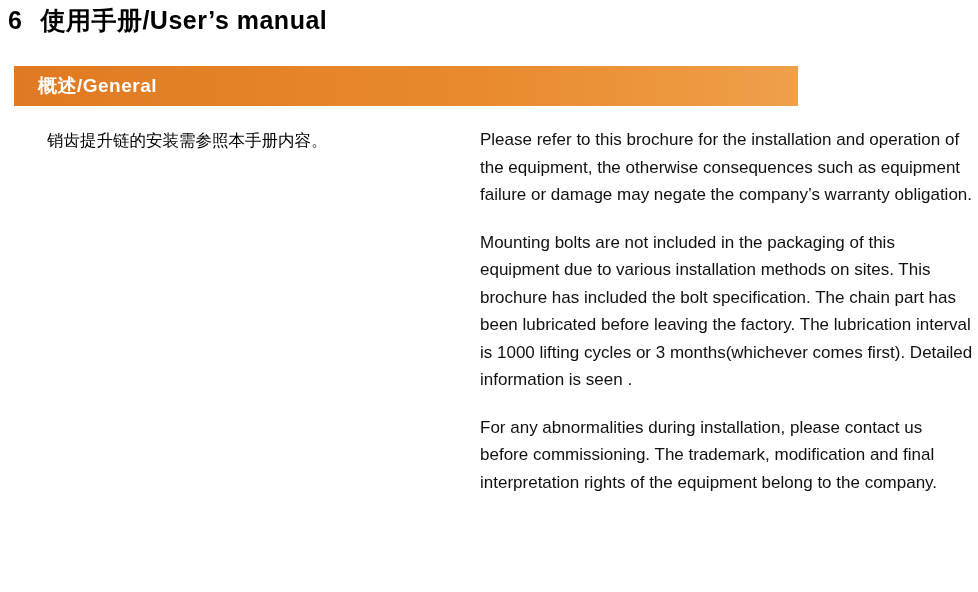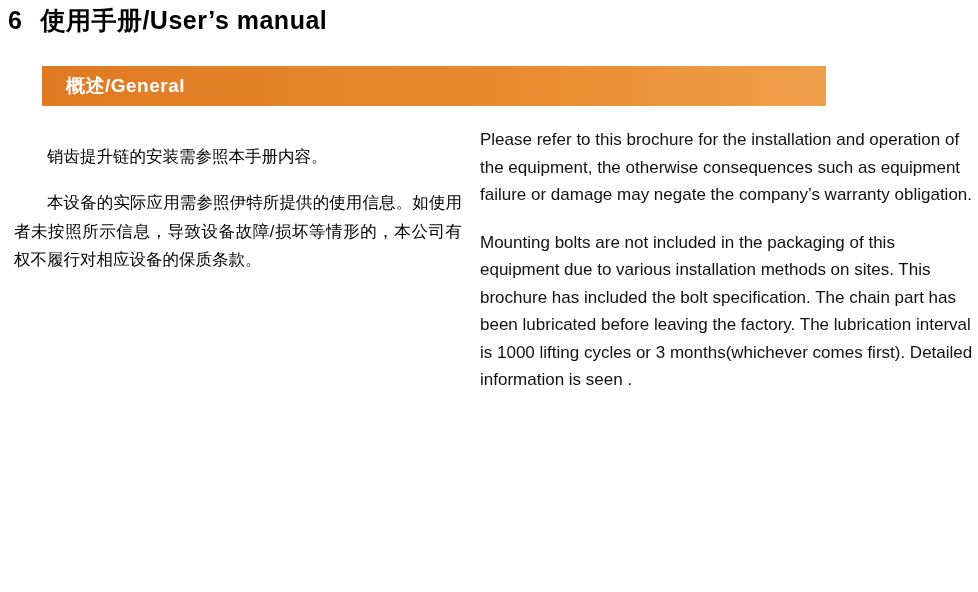--- a/index.html
+++ b/index.html
@@ -35,41 +35,39 @@
   }
   .section-bar {
     position: absolute;
     left: 14px;
     top: 66px;
     width: 784px;
     height: 40px;
     background: linear-gradient(to right, #e07a22 0%, #e98a2e 60%, #efa04a 100%);
     display: flex;
     align-items: center;
-    margin-left: 28px;
   }
   .section-bar .section-title {
     color: #ffffff;
     font-size: 19px;
     font-weight: bold;
     padding-left: 24px;
     letter-spacing: 0.5px;
   }
   .columns {
     position: absolute;
     left: 0;
     top: 126px;
     width: 978px;
     display: flex;
   }
   .col-cn {
     width: 480px;
     padding: 0 18px 0 14px;
     box-sizing: border-box;
-    margin-top: 16px;
   }
   .col-en {
     width: 498px;
     padding: 0 4px 0 0;
     box-sizing: border-box;
   }
   .col-cn p {
     margin: 0 0 18px 0;
     font-size: 16.5px;
     line-height: 1.72;
@@ -98,21 +96,21 @@
     <span class="num">6</span><span>使用手册/User’s manual</span>
   </div>
 
   <div class="section-bar">
     <span class="section-title">概述/General</span>
   </div>
 
   <div class="columns">
     <div class="col-cn">
       <p>销齿提升链的安装需参照本手册内容。</p>
-      <p>本设备的实际应用需参照伊特所提供的使用信息。如使用者未按照所示信息，导致设备故障/损坏等情形的，本公司有权不履行对相应设备的保质条款。</p>
     </div>
     <div class="col-en">
       <p>Please refer to this brochure for the installation and operation of the equipment, the otherwise consequences such as equipment failure or damage may negate the company’s warranty obligation.</p>
       <p>Mounting bolts are not included in the packaging of this equipment due to various installation methods on sites. This brochure has included the bolt specification. The chain part has been lubricated before leaving the factory. The lubrication interval is 1000 lifting cycles or 3 months(whichever comes first). Detailed information is seen .</p>
+      <p>For any abnormalities during installation, please contact us before commissioning. The trademark, modification and final interpretation rights of the equipment belong to the company.</p>
     </div>
   </div>
 
 </div>
 
 </body></html>

